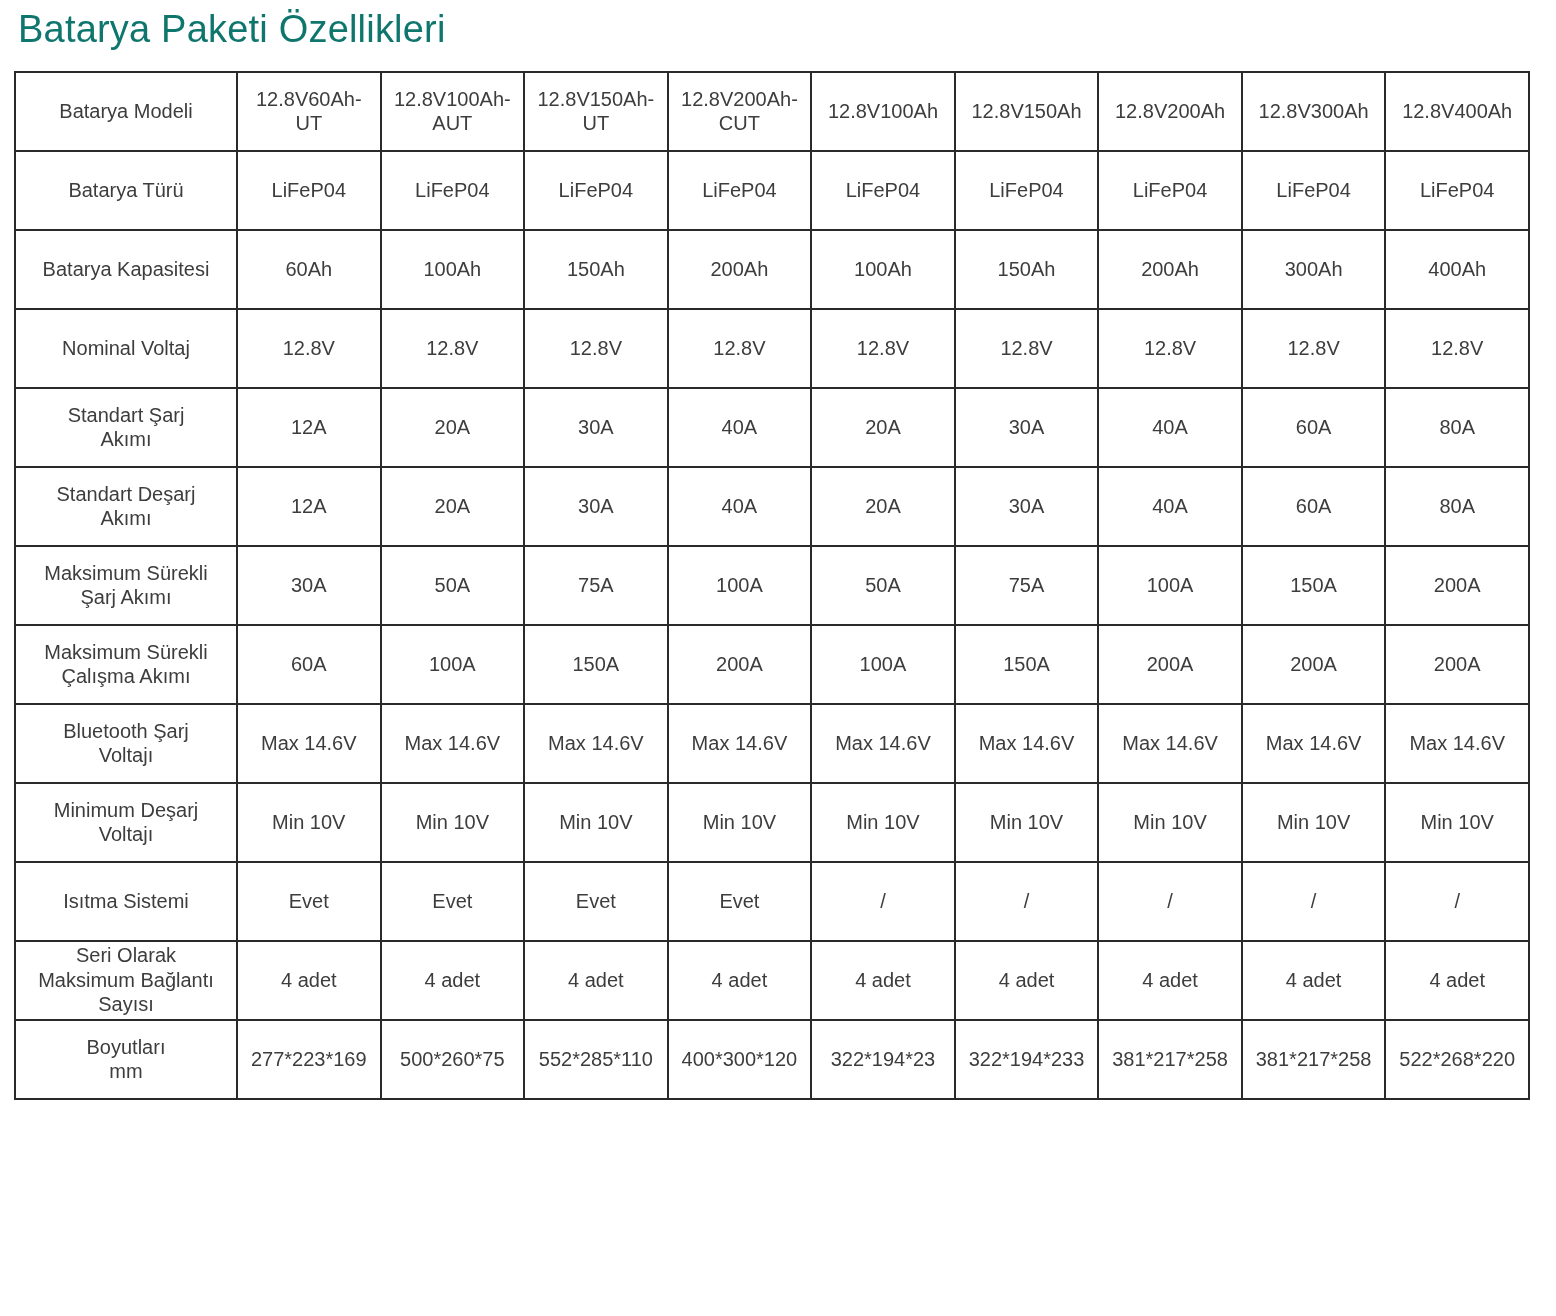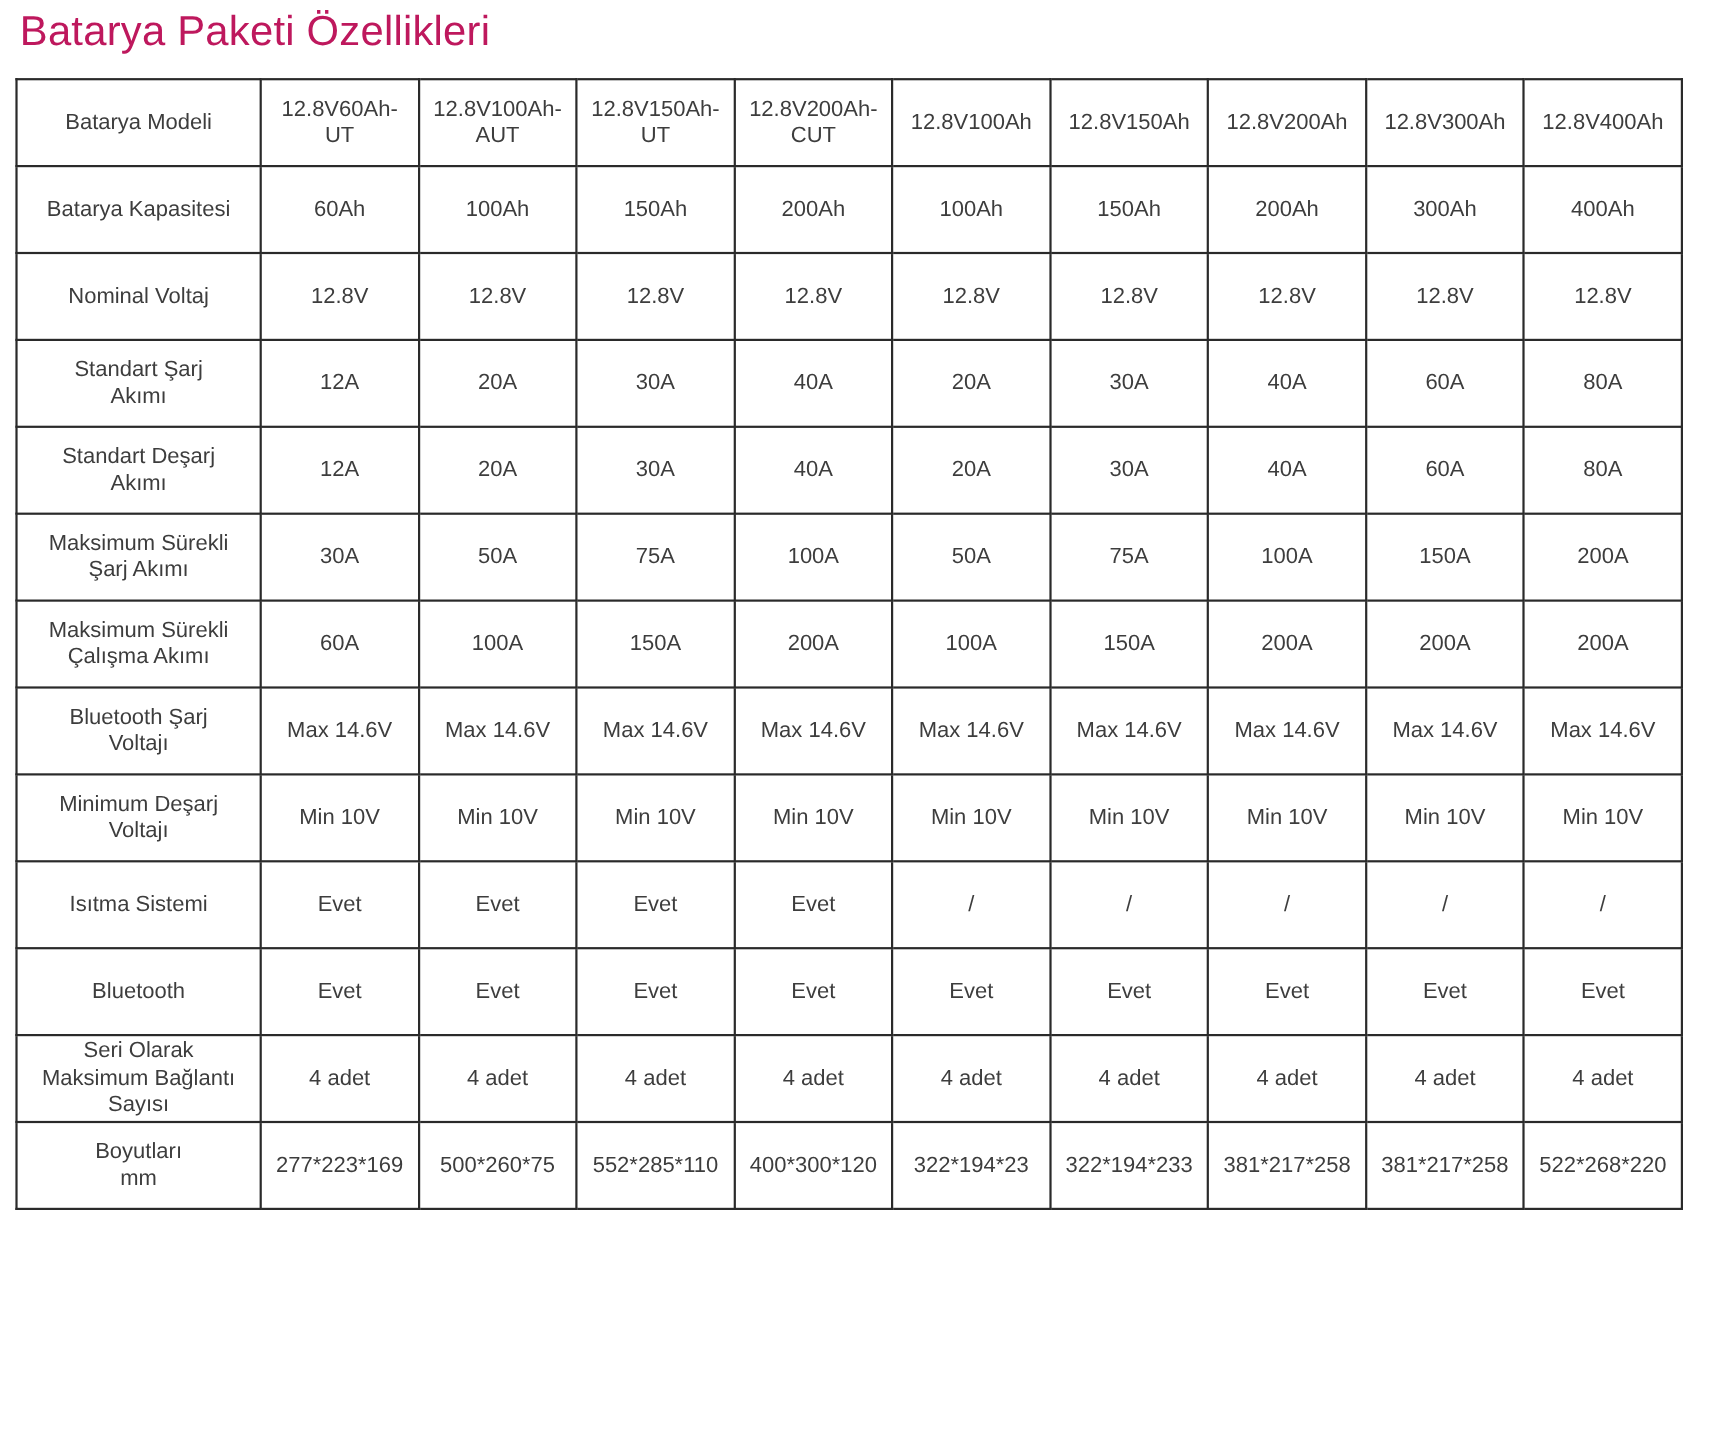--- a/index.html
+++ b/index.html
@@ -14,21 +14,21 @@
   }
   .page {
     width: 1556px;
     height: 1316px;
     padding: 4px 0 0 0;
     background: #ffffff;
   }
   .page-title {
     font-size: 38px;
     font-weight: 400;
-    color: #be185d;
+    color: #0f766e;
     margin: 2px 0 0 18px;
     letter-spacing: 0.2px;
     line-height: 1.25;
   }
   table.spec-table {
     border-collapse: collapse;
     table-layout: fixed;
     width: 1516px;
     margin: 17px 0 14px 14px;
     background: #ffffff;
@@ -79,20 +79,32 @@
 UT</td>
           <td>12.8V200Ah-
 CUT</td>
           <td>12.8V100Ah</td>
           <td>12.8V150Ah</td>
           <td>12.8V200Ah</td>
           <td>12.8V300Ah</td>
           <td>12.8V400Ah</td>
         </tr>
         <tr>
+          <th scope="row">Batarya Türü</th>
+          <td>LiFeP04</td>
+          <td>LiFeP04</td>
+          <td>LiFeP04</td>
+          <td>LiFeP04</td>
+          <td>LiFeP04</td>
+          <td>LiFeP04</td>
+          <td>LiFeP04</td>
+          <td>LiFeP04</td>
+          <td>LiFeP04</td>
+        </tr>
+        <tr>
           <th scope="row">Batarya Kapasitesi</th>
           <td>60Ah</td>
           <td>100Ah</td>
           <td>150Ah</td>
           <td>200Ah</td>
           <td>100Ah</td>
           <td>150Ah</td>
           <td>200Ah</td>
           <td>300Ah</td>
           <td>400Ah</td>
@@ -191,32 +203,20 @@
           <th scope="row">Isıtma Sistemi</th>
           <td>Evet</td>
           <td>Evet</td>
           <td>Evet</td>
           <td>Evet</td>
           <td>/</td>
           <td>/</td>
           <td>/</td>
           <td>/</td>
           <td>/</td>
-        </tr>
-        <tr>
-          <th scope="row">Bluetooth</th>
-          <td>Evet</td>
-          <td>Evet</td>
-          <td>Evet</td>
-          <td>Evet</td>
-          <td>Evet</td>
-          <td>Evet</td>
-          <td>Evet</td>
-          <td>Evet</td>
-          <td>Evet</td>
         </tr>
         <tr>
           <th scope="row">Seri Olarak
 Maksimum Bağlantı
 Sayısı</th>
           <td>4 adet</td>
           <td>4 adet</td>
           <td>4 adet</td>
           <td>4 adet</td>
           <td>4 adet</td>

